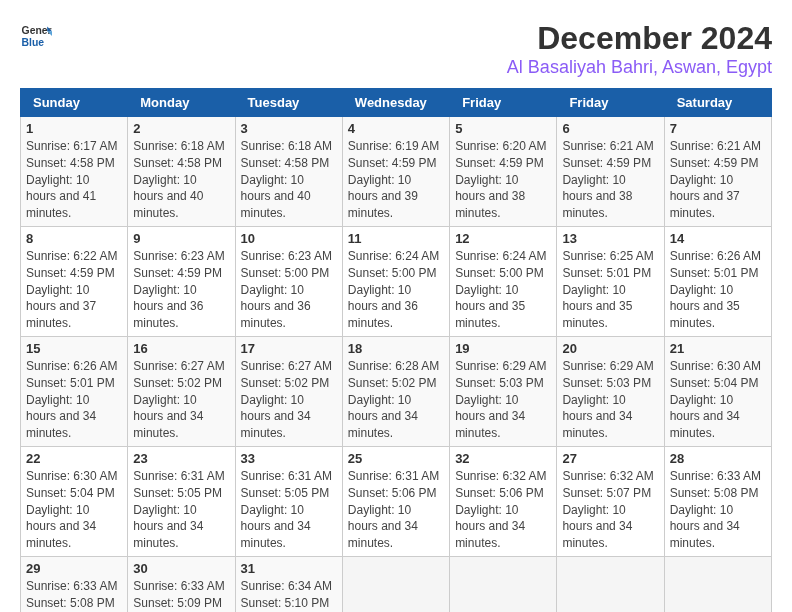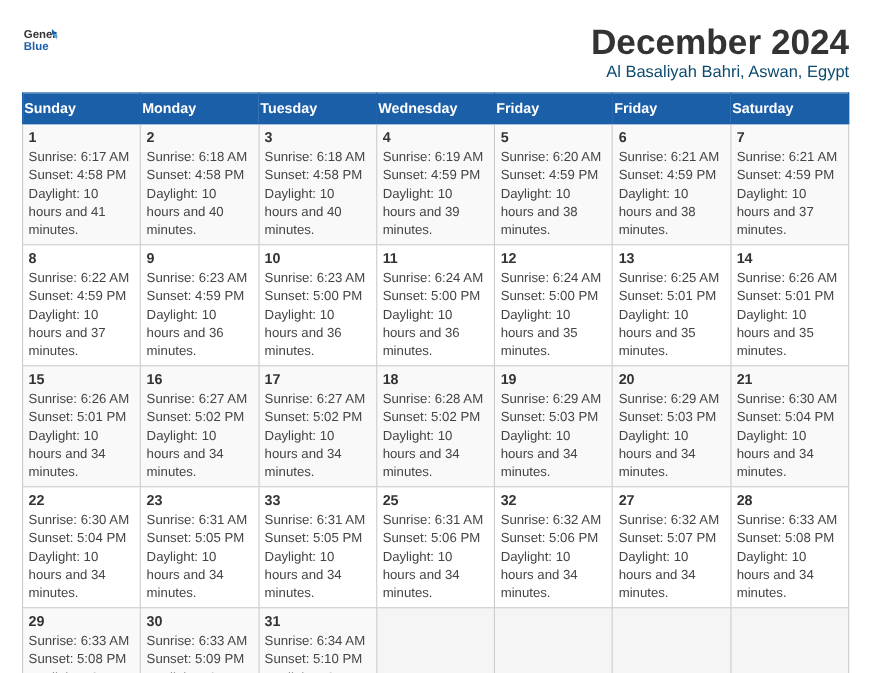--- a/index.html
+++ b/index.html
@@ -28,32 +28,32 @@
     .title-area {
       text-align: right;
       margin-left: 20px;
     }
     .month-title {
       font-size: 32px;
       font-weight: bold;
       color: #333;
     }
     .location-title {
-      font-size: 15px;
-      color: #0c4a6e;
+      font-size: 18px;
+      color: #8b5cf6;
     }
     table {
       width: 100%;
       border-collapse: collapse;
       font-size: 11px;
     }
     thead th {
       background-color: #1a5fa8;
       color: #fff;
-      padding: 6px 1px;
+      padding: 6px 12px;
       text-align: left;
       font-size: 13px;
       font-weight: bold;
       border: 1px solid #1a5fa8;
     }
     tbody td {
       border: 1px solid #ccc;
       padding: 4px 5px;
       vertical-align: top;
       width: calc(100% / 7);

